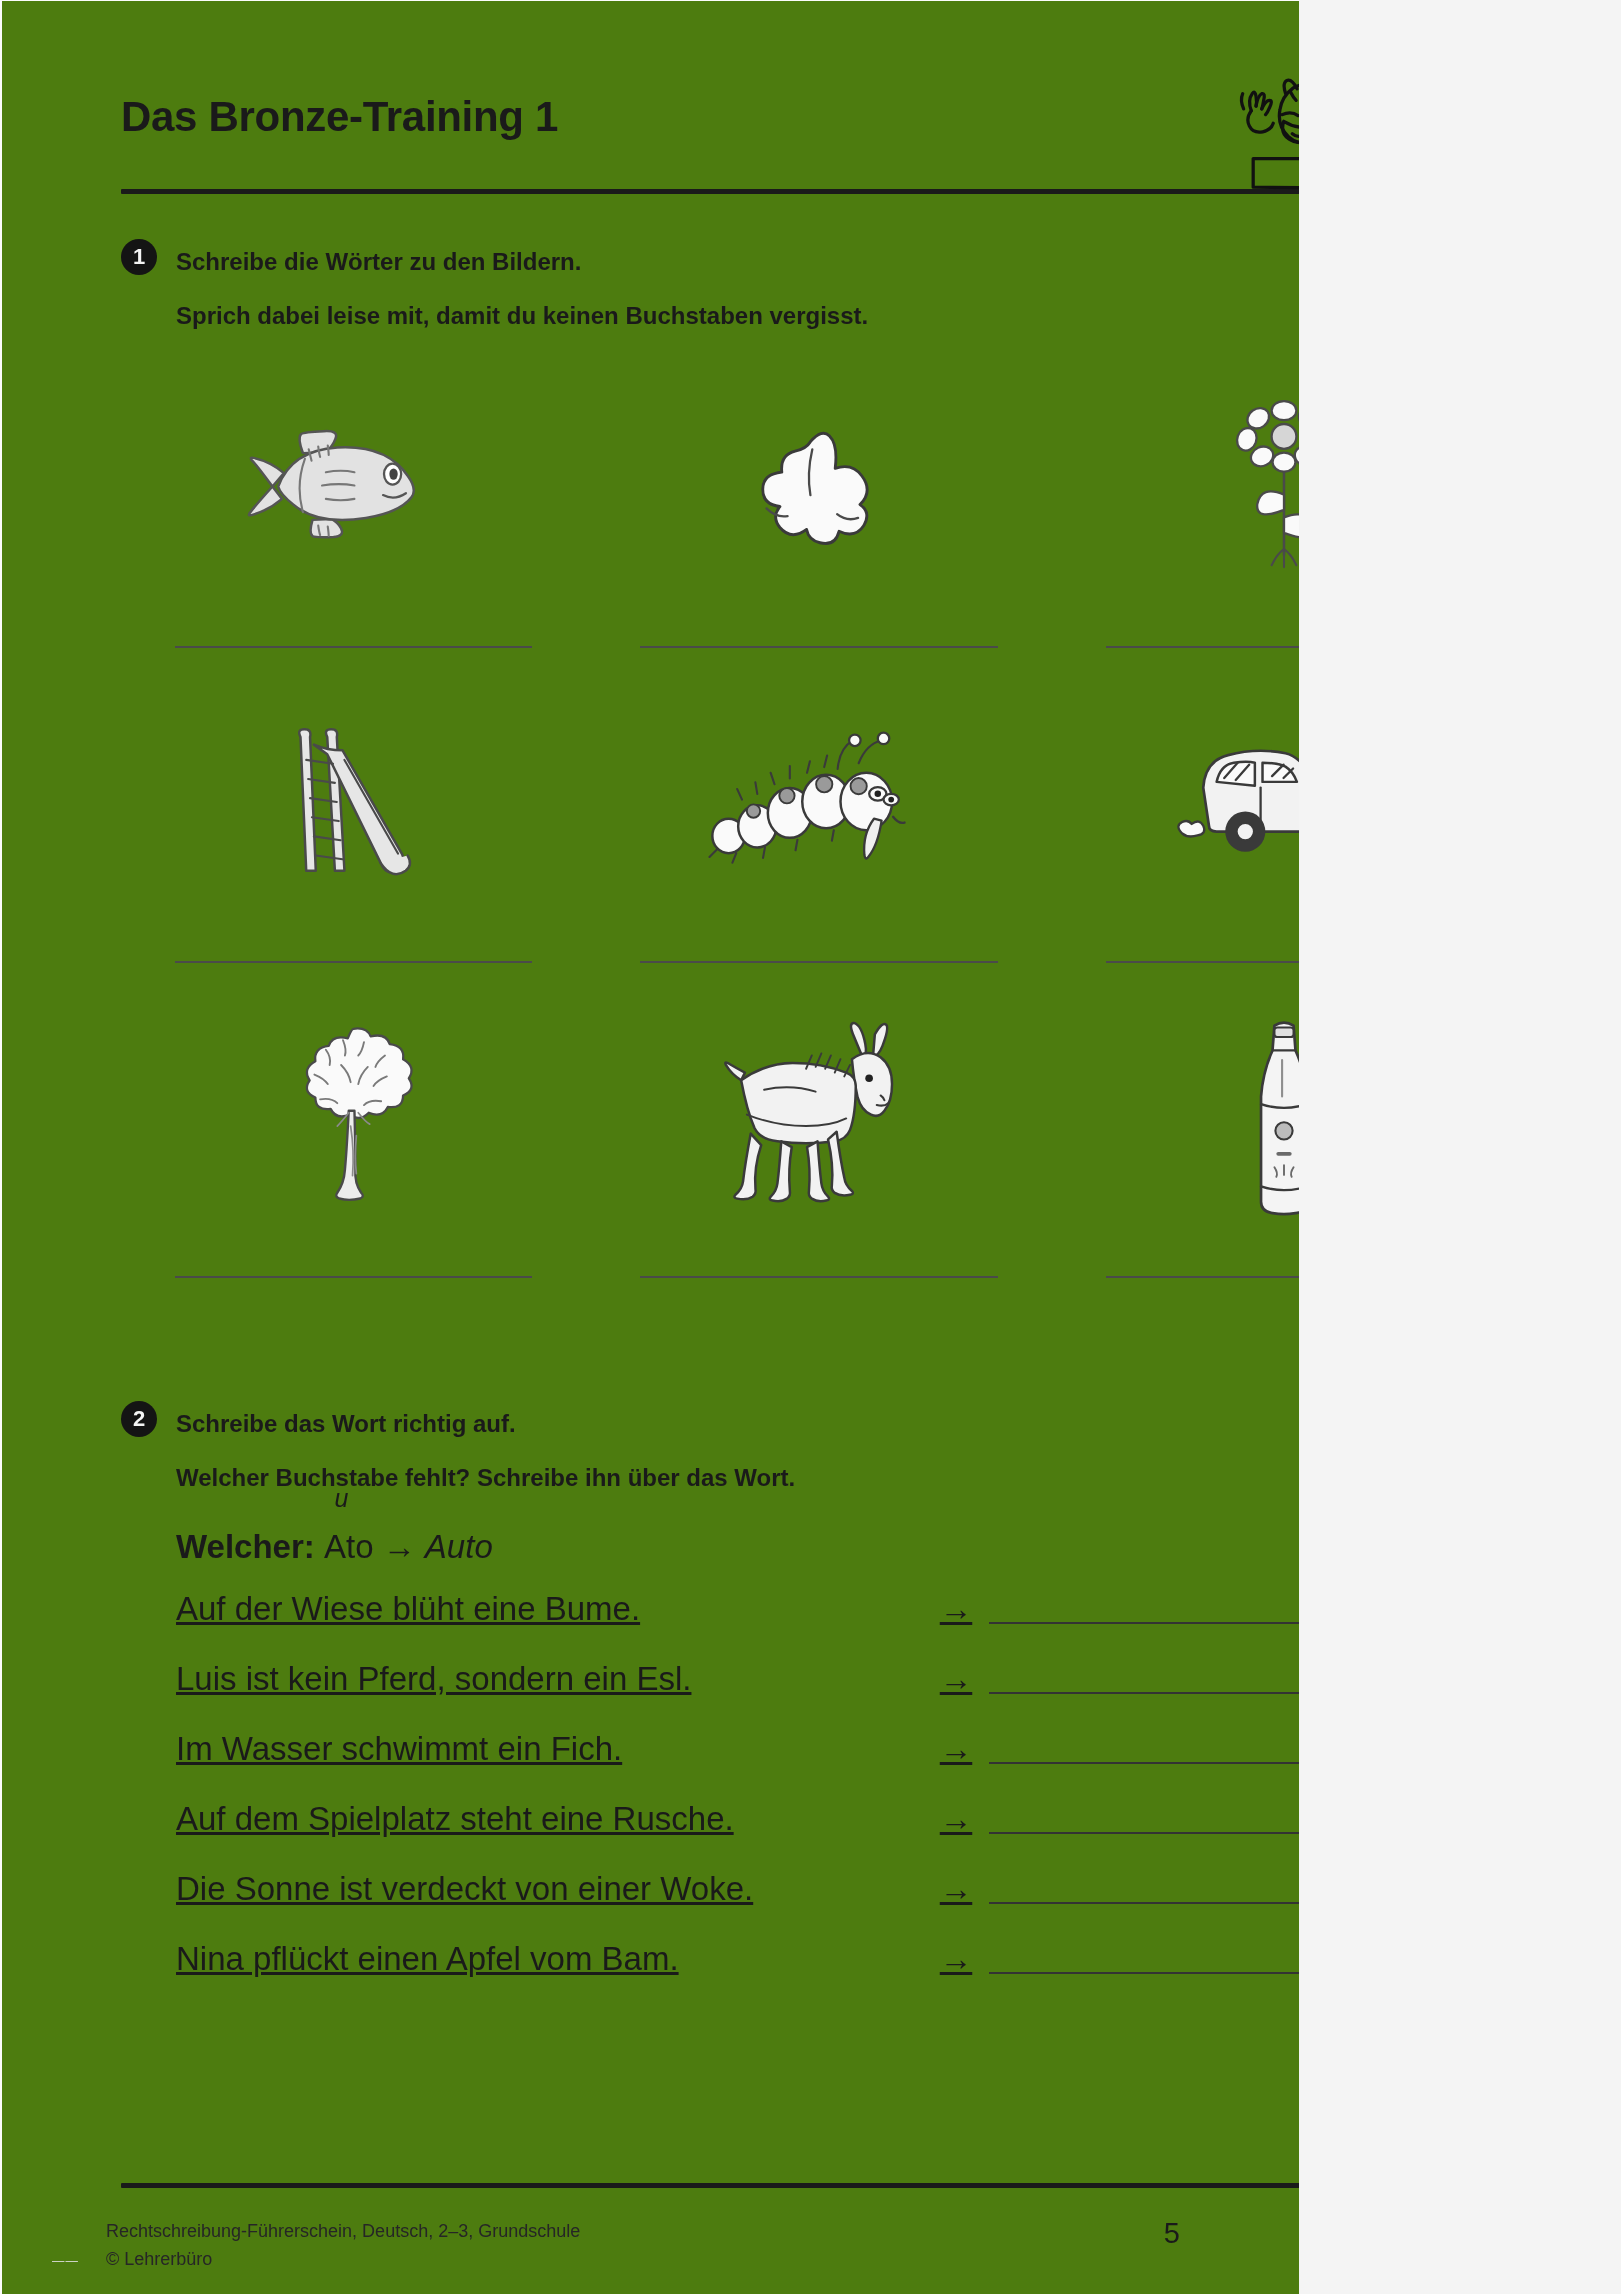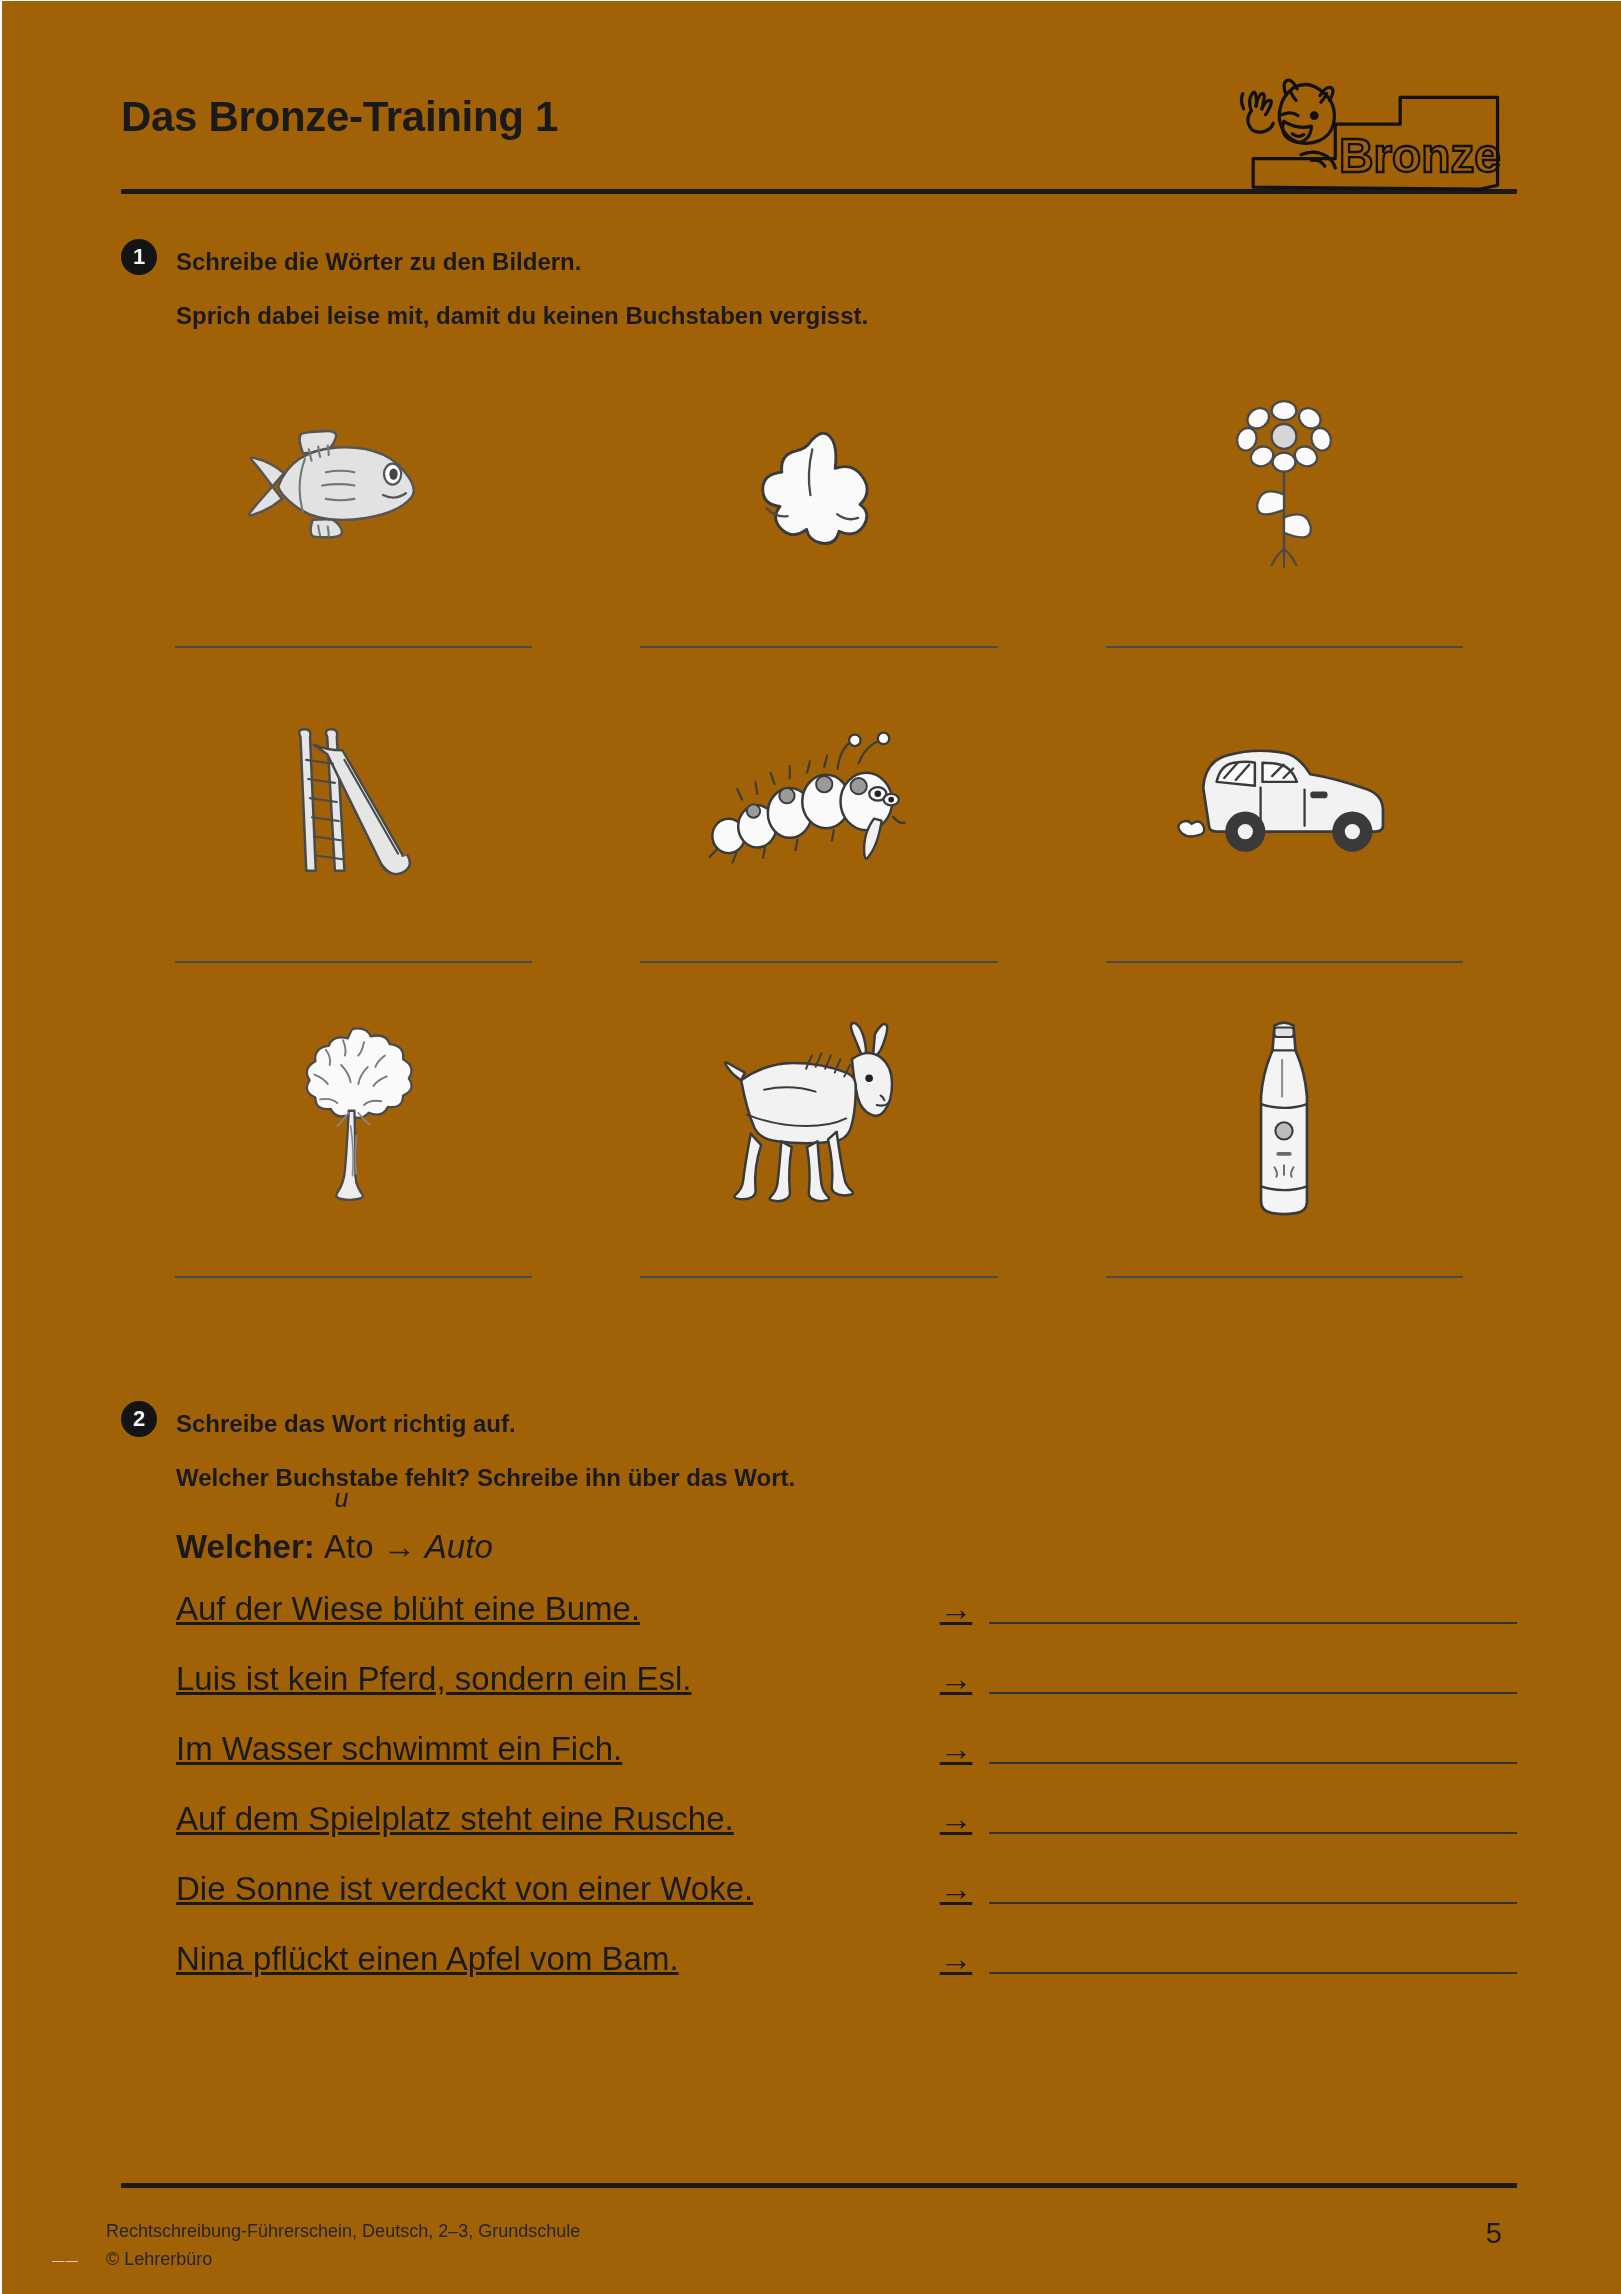--- a/index.html
+++ b/index.html
@@ -2,23 +2,23 @@
 <html lang="de"><head>
 <meta charset="utf-8">
 <style>
   html, body {
     margin: 0;
     padding: 0;
     background: #f4f4f4;
   }
   .page {
     position: relative;
-    width: 1621px;
+    width: 1299px;
     height: 2294px;
-    background: #a16207;
+    background: #4d7c0f;
     font-family: "Liberation Sans", sans-serif;
     color: #1a1a1a;
     overflow: hidden;
     box-sizing: border-box;
     border-left: 2.9px solid #fbfbfb;
     border-top: 1.9px solid #fbfbfb;
   }
 
   
   .header {

